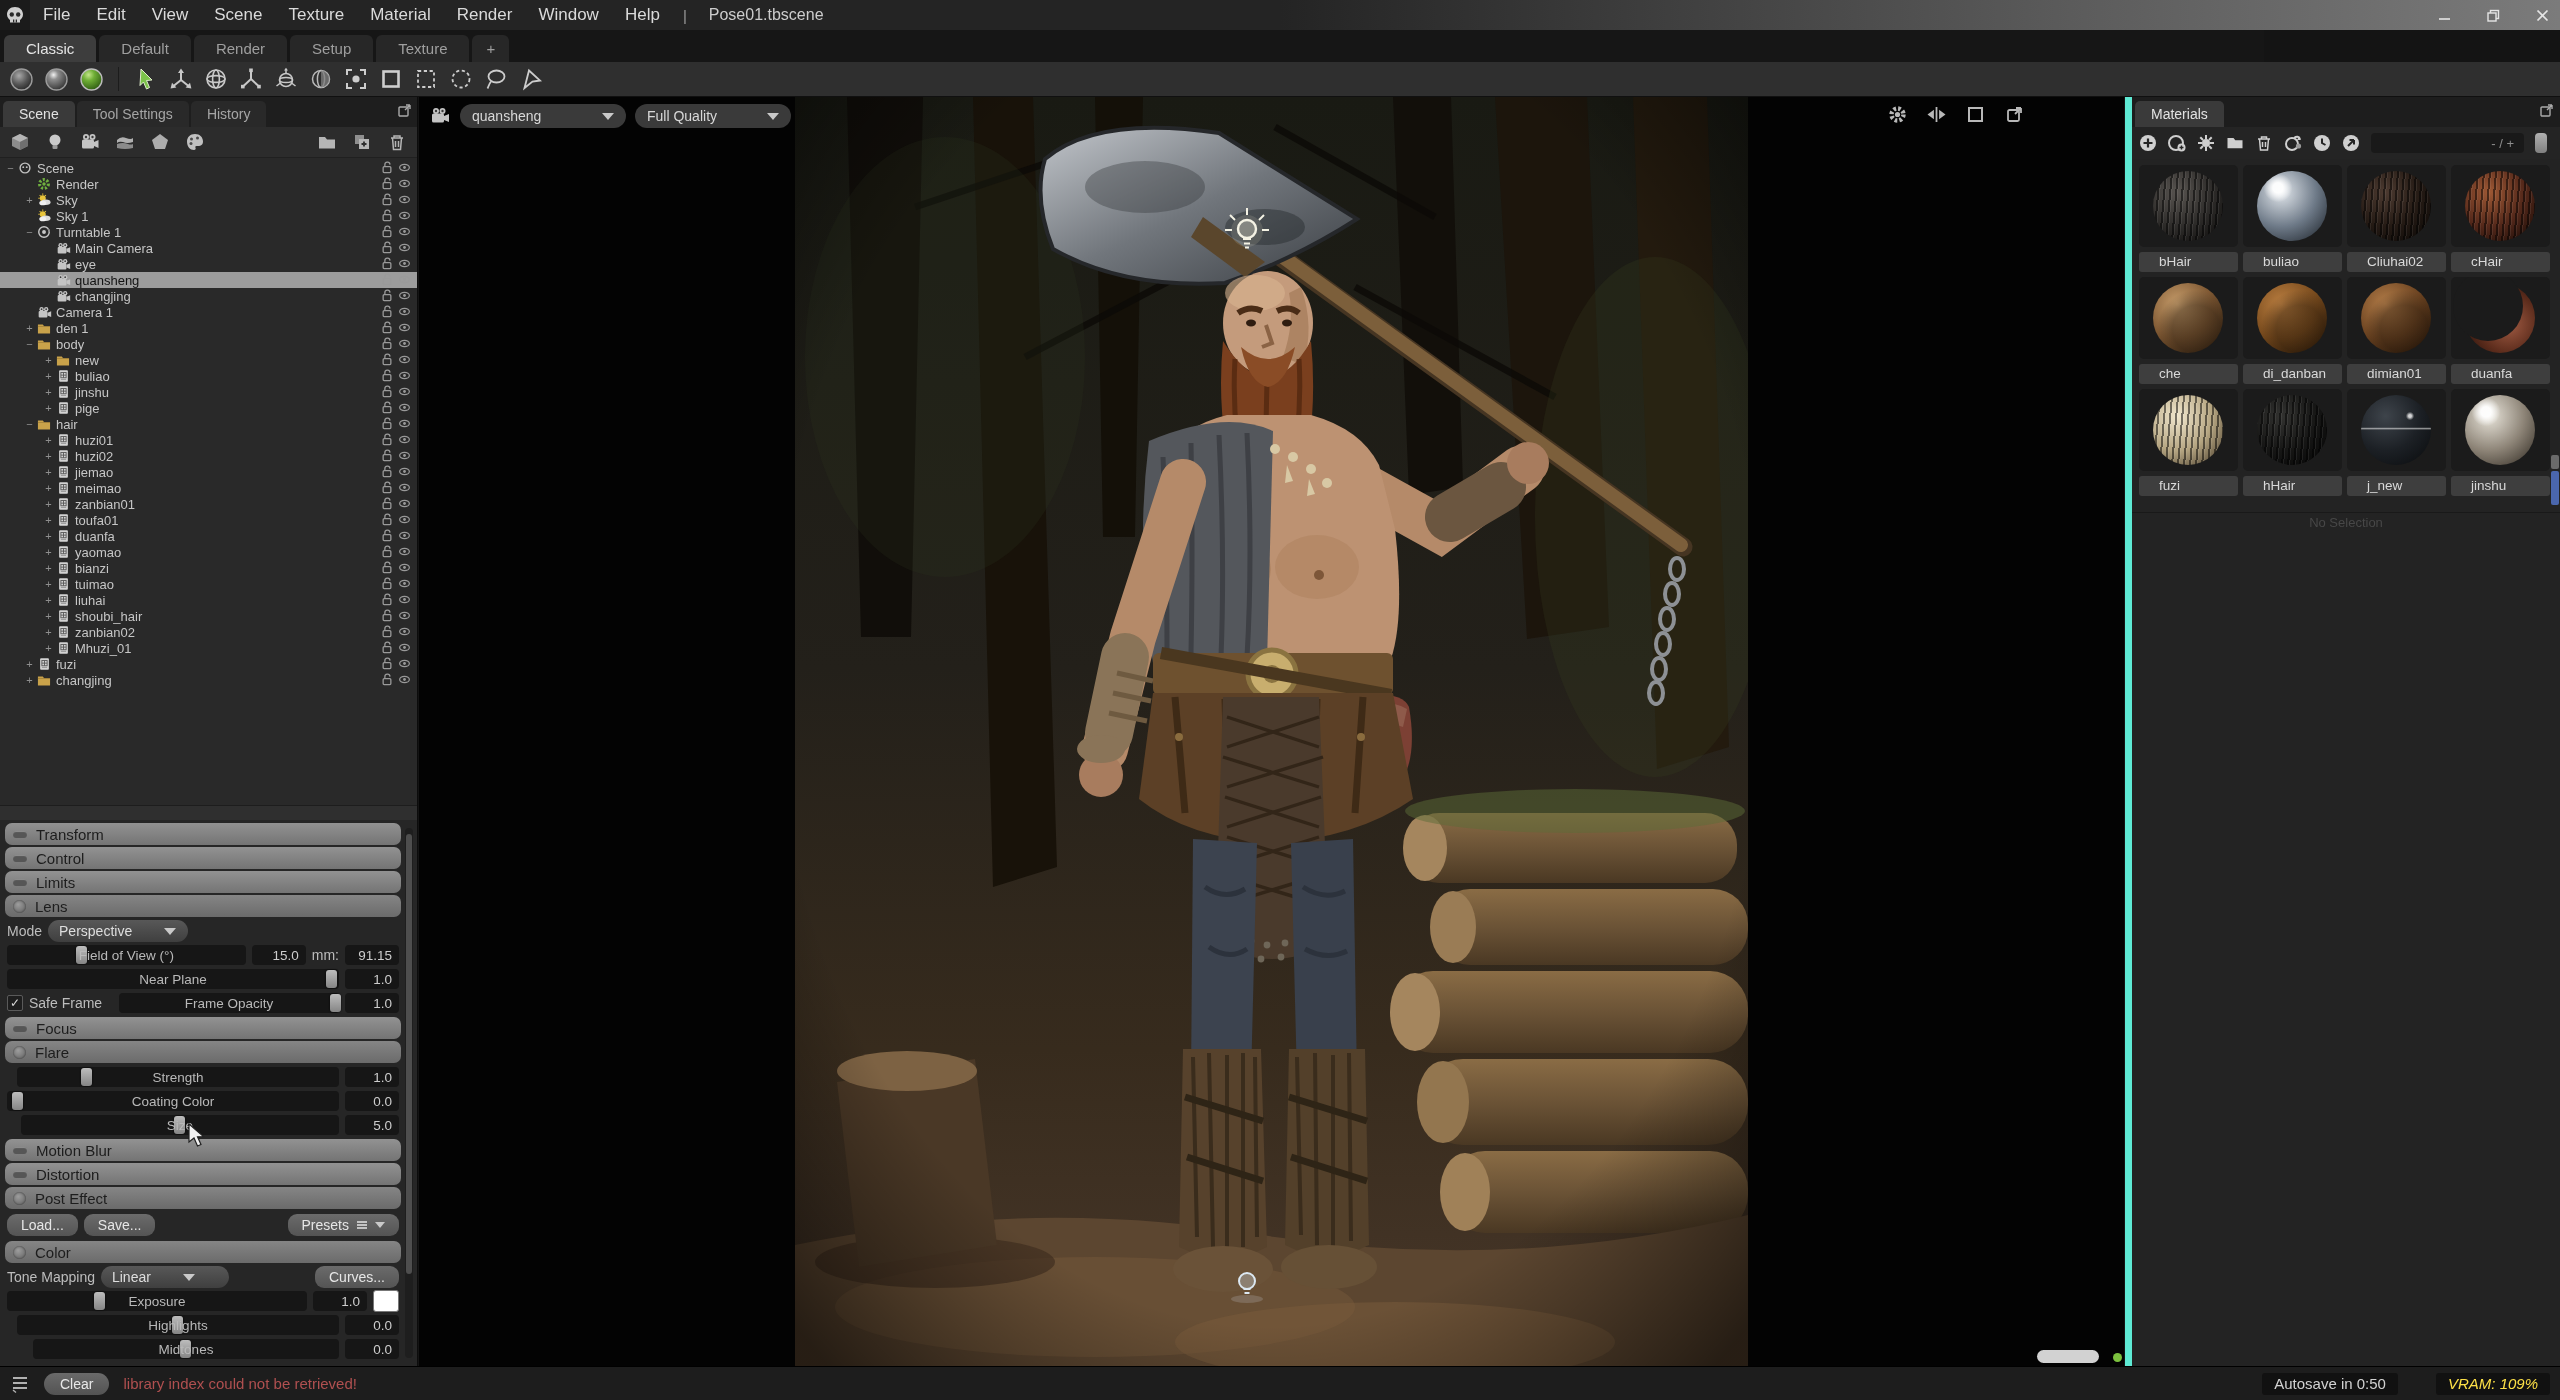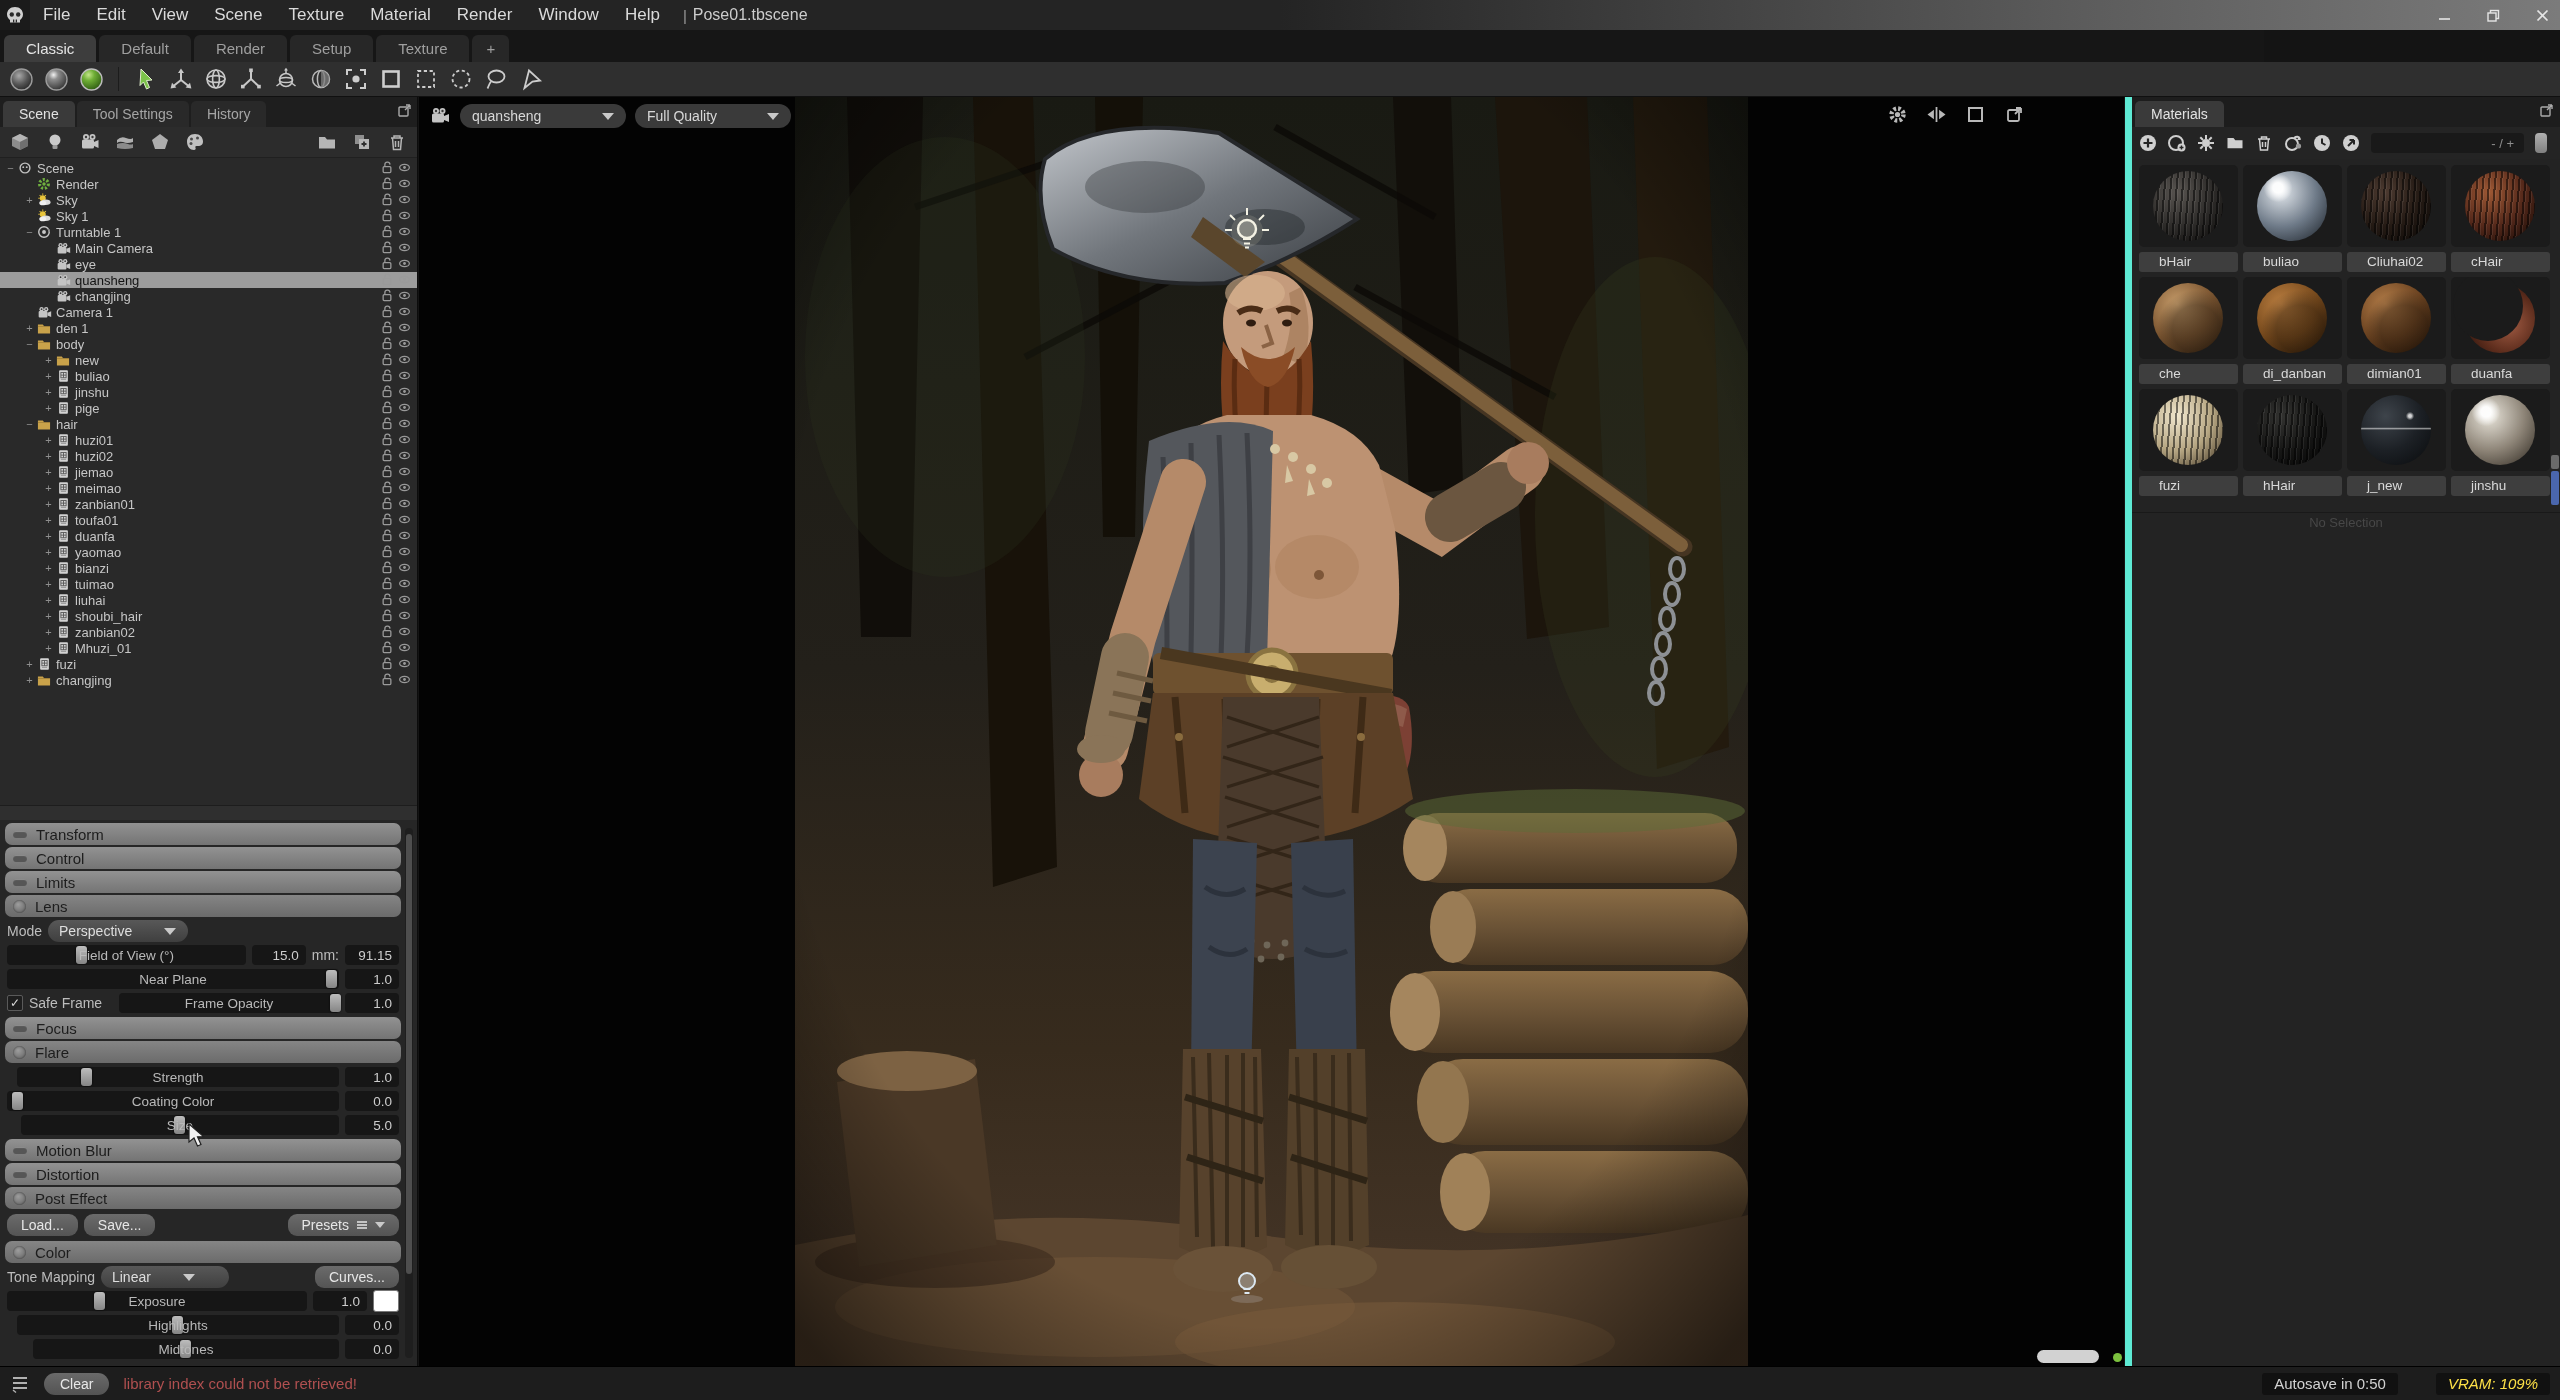--- a/index.html
+++ b/index.html
@@ -7,21 +7,21 @@
         font-family:"Liberation Sans",sans-serif;color:#d0d0d0;-webkit-font-smoothing:antialiased;}
   .abs{position:absolute;}
   svg{display:block;}
 
   
   #titlebar{left:0;top:0;width:2560px;height:30px;
     background:linear-gradient(90deg,#242424 0%,#242424 50%,#5d5d5d 82%,#7b7b7b 100%);
     display:flex;align-items:center;}
   #logo{width:30px;height:30px;display:flex;align-items:center;justify-content:center;background:#1b1b1b;}
   .menu-item{font-size:17px;color:#dadada;padding:0 13px;line-height:30px;cursor:default;}
-  #doc-title{font-size:16px;color:#cccccc;margin-left:6px;}
+  #doc-title{font-size:16px;color:#cccccc;margin-left:22px;}
   #title-sep{color:#9a9a9a;margin-left:10px;font-size:15px;}
   #win-controls{position:absolute;right:10px;top:0;height:30px;display:flex;align-items:center;gap:34px;}
   #win-controls svg{opacity:.92}
 
   
   #tabrow{left:0;top:30px;width:2264px;height:32px;background:#161616;display:flex;align-items:flex-end;padding-left:4px;box-sizing:border-box;}
   .ws-tab{height:27px;line-height:27px;padding:0 22px;margin-right:3px;font-size:15px;color:#9f9f9f;
     background:#272727;border-radius:6px 6px 0 0;}
   .ws-tab.active{background:#3d3d3d;color:#e4e4e4;}
   .ws-tab.plus{padding:0 14px;}

